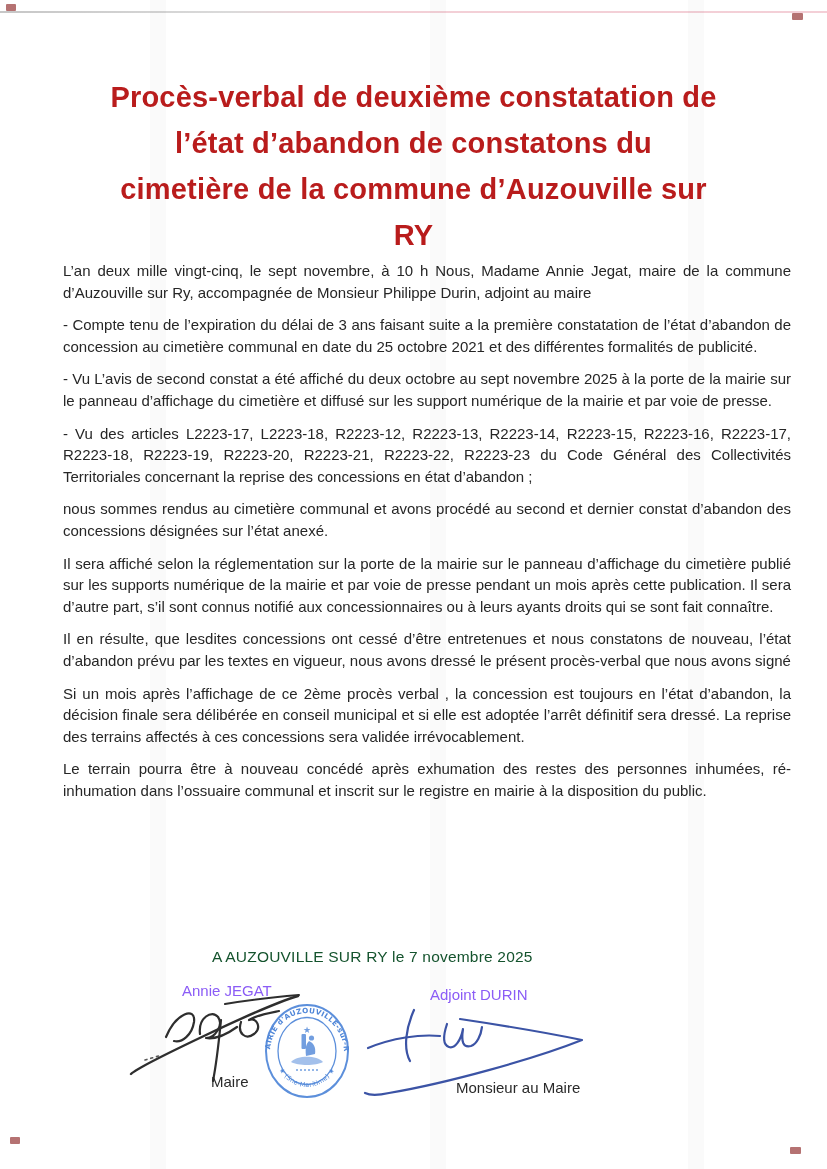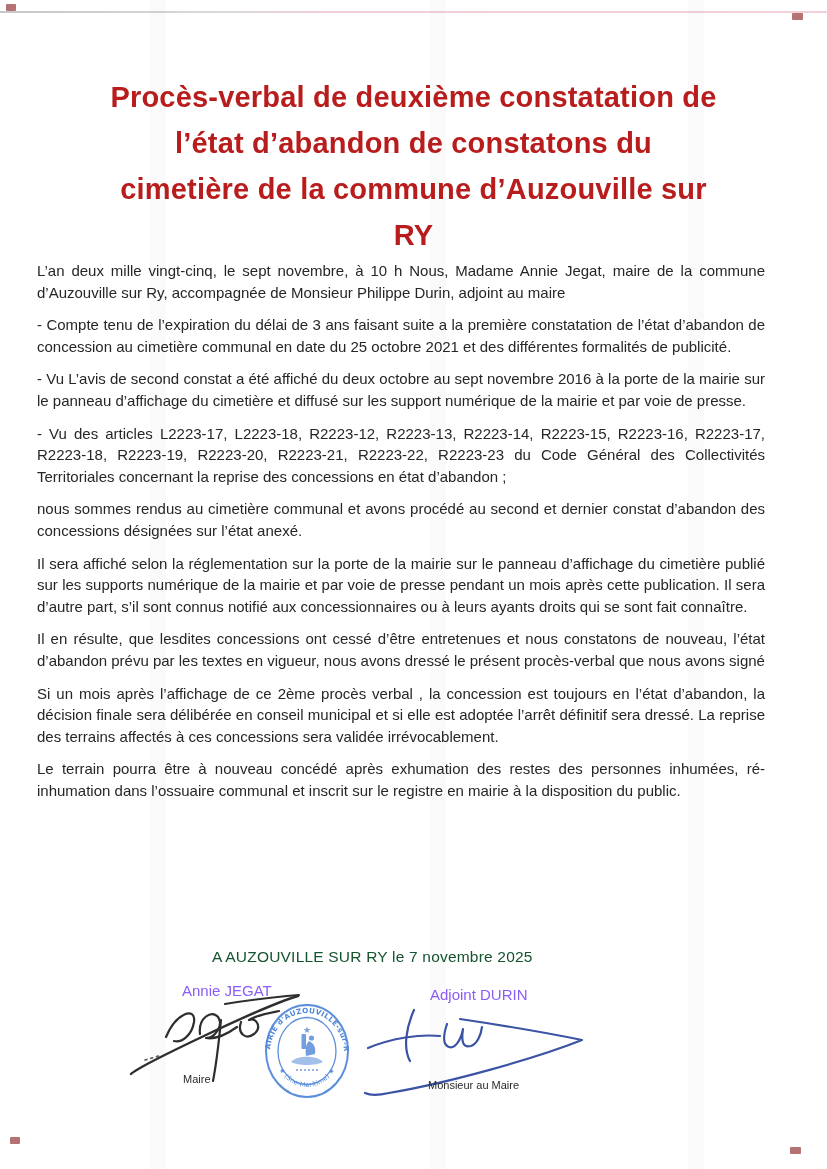--- a/index.html
+++ b/index.html
@@ -32,36 +32,36 @@
   .doc-title{
     position:absolute;left:40px;top:74px;width:747px;
     text-align:center;
     font-weight:700;
     font-size:29px;line-height:46px;
     color:#b91c1c;
     letter-spacing:.2px;
   }
   
   .doc-body{
-    position:absolute;left:37px;top:260px;width:728px;
+    position:absolute;left:63px;top:260px;width:728px;
     font-size:15px;line-height:21.6px;
     text-align:justify;
     color:#262626;
   }
   .doc-body p{margin:0 0 11px 0;}
   
   .sig-block{position:absolute;left:0;top:940px;width:827px;height:229px;}
   .date-line{
     position:absolute;left:212px;top:8px;
     font-size:15.5px;color:#14532d;letter-spacing:.2px;white-space:nowrap;
   }
   .sig-name{position:absolute;font-size:15px;color:#8b5cf6;white-space:nowrap;}
   .sig-name.left{left:182px;top:42px;}
   .sig-name.right{left:430px;top:46px;}
-  .sig-role{position:absolute;font-size:11px;color:#2a2a2a;white-space:nowrap;}
+  .sig-role{position:absolute;font-size:15px;color:#2a2a2a;white-space:nowrap;margin-left:28px;}
   .sig-role.left{left:183px;top:133px;}
   .sig-role.right{left:428px;top:139px;}
   .sig-svg{position:absolute;}
   .sig-svg.annie{left:128px;top:53px;}
   .sig-svg.stamp{left:260px;top:60px;}
   .sig-svg.durin{left:362px;top:62px;}
   svg text{font-family:"DejaVu Sans", sans-serif;}
 </style>
 </head>
 <body>
@@ -80,21 +80,21 @@
   <div class="doc-title">
     <div>Procès-verbal de deuxième constatation de</div>
     <div>l’état d’abandon de constatons du</div>
     <div>cimetière de la commune d’Auzouville sur</div>
     <div>RY</div>
   </div>
 
   <div class="doc-body">
     <p>L’an deux mille vingt-cinq, le sept novembre, à 10 h Nous, Madame Annie Jegat, maire de la commune d’Auzouville sur Ry, accompagnée de Monsieur Philippe Durin, adjoint au maire</p>
     <p>- Compte tenu de l’expiration du délai de 3 ans faisant suite a la première constatation de l’état d’abandon de concession au cimetière communal en date du 25 octobre 2021 et des différentes formalités de publicité.</p>
-    <p>- Vu L’avis de second constat a été affiché du deux octobre au sept novembre 2016 à la porte de la mairie sur le panneau d’affichage du cimetière et diffusé sur les support numérique de la mairie et par voie de presse.</p>
+    <p>- Vu L’avis de second constat a été affiché du deux octobre au sept novembre 2025 à la porte de la mairie sur le panneau d’affichage du cimetière et diffusé sur les support numérique de la mairie et par voie de presse.</p>
     <p>- Vu des articles L2223-17, L2223-18, R2223-12, R2223-13, R2223-14, R2223-15, R2223-16, R2223-17, R2223-18, R2223-19, R2223-20, R2223-21, R2223-22, R2223-23 du Code Général des Collectivités Territoriales concernant la reprise des concessions en état d’abandon ;</p>
     <p>nous sommes rendus au cimetière communal et avons procédé au second et dernier constat d’abandon des concessions désignées sur l’état anexé.</p>
     <p>Il sera affiché selon la réglementation sur la porte de la mairie sur le panneau d’affichage du cimetière publié sur les supports numérique de la mairie et par voie de presse pendant un mois après cette publication. Il sera d’autre part, s’il sont connus notifié aux concessionnaires ou à leurs ayants droits qui se sont fait connaître.</p>
     <p>Il en résulte, que lesdites concessions ont cessé d’être entretenues et nous constatons de nouveau, l’état d’abandon prévu par les textes en vigueur, nous avons dressé le présent procès-verbal que nous avons signé</p>
     <p>Si un mois après l’affichage de ce 2ème procès verbal , la concession est toujours en l’état d’abandon, la décision finale sera délibérée en conseil municipal et si elle est adoptée l’arrêt définitif sera dressé. La reprise des terrains affectés à ces concessions sera validée irrévocablement.</p>
     <p>Le terrain pourra être à nouveau concédé après exhumation des restes des personnes inhumées, ré-inhumation dans l’ossuaire communal et inscrit sur le registre en mairie à la disposition du public.</p>
   </div>
 
   <div class="sig-block">
     <div class="date-line">A AUZOUVILLE SUR RY le 7 novembre 2025</div>

